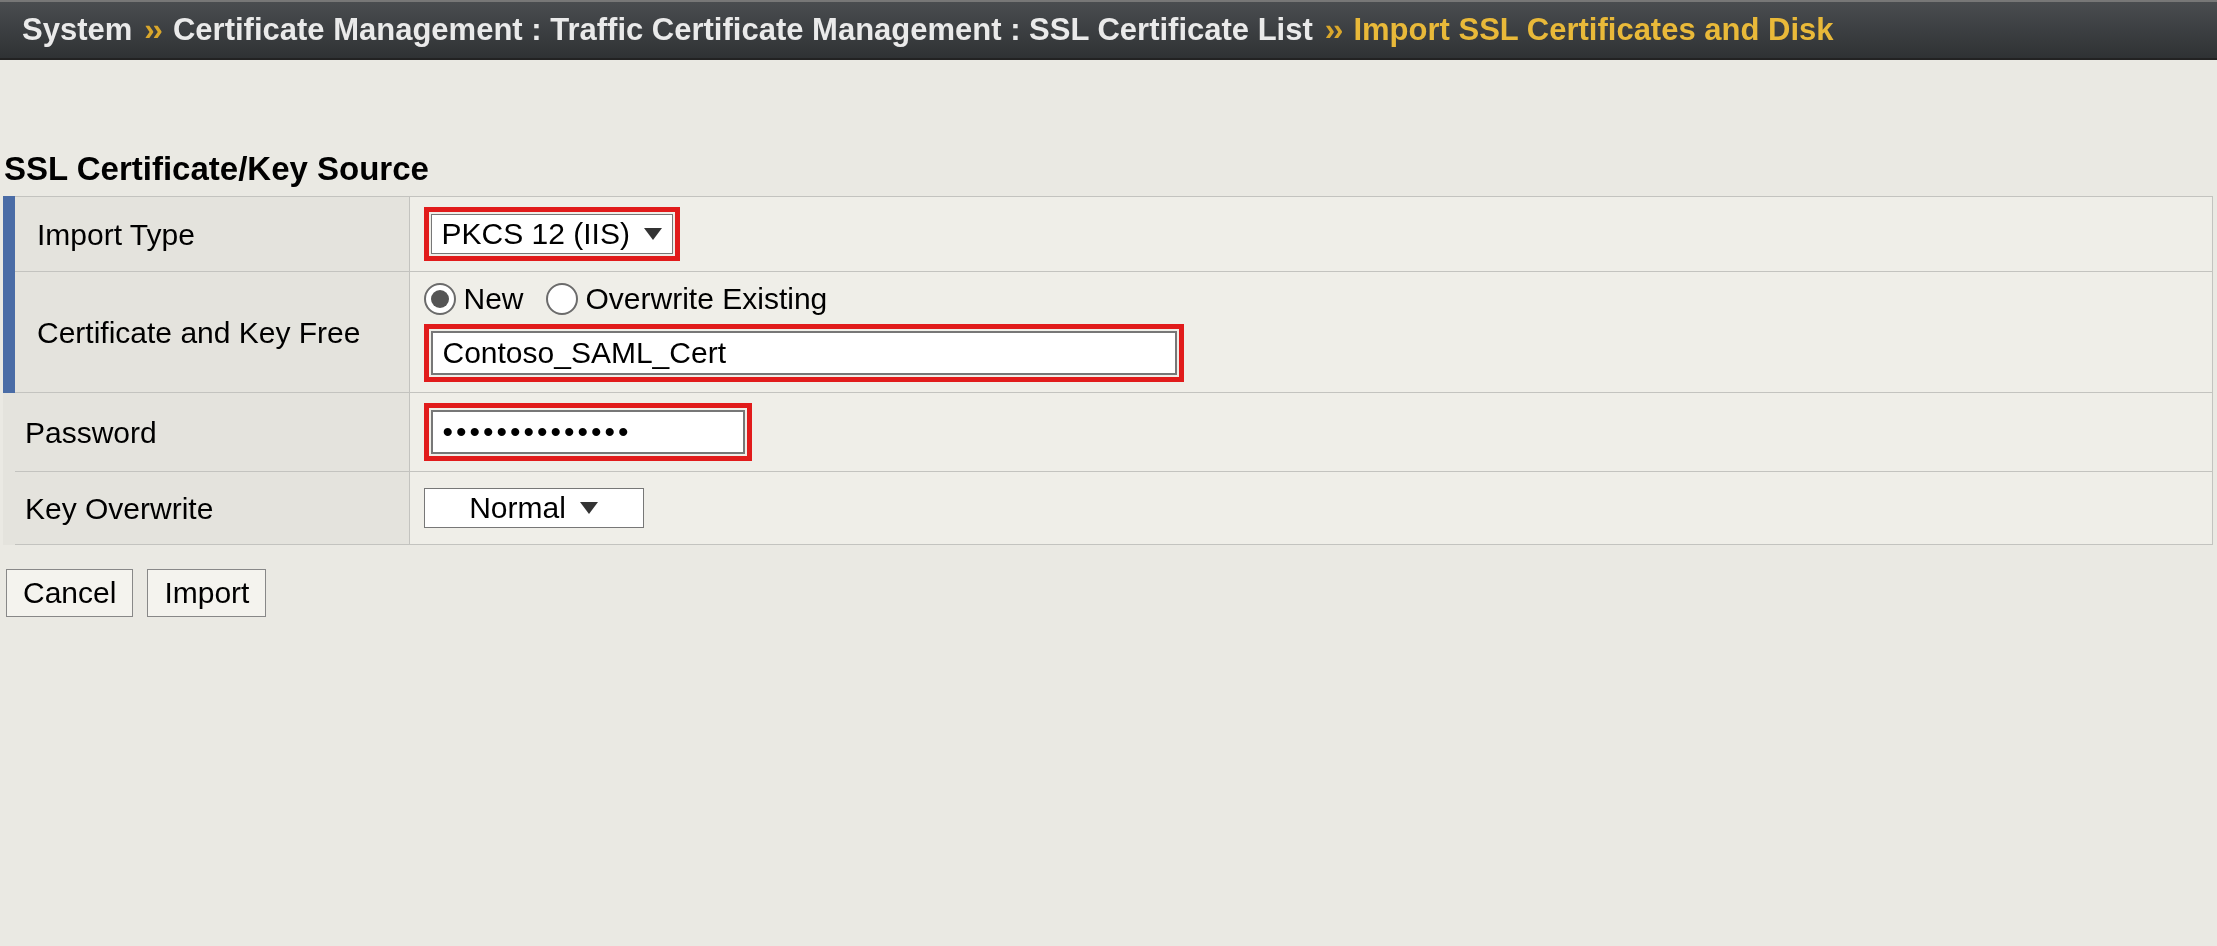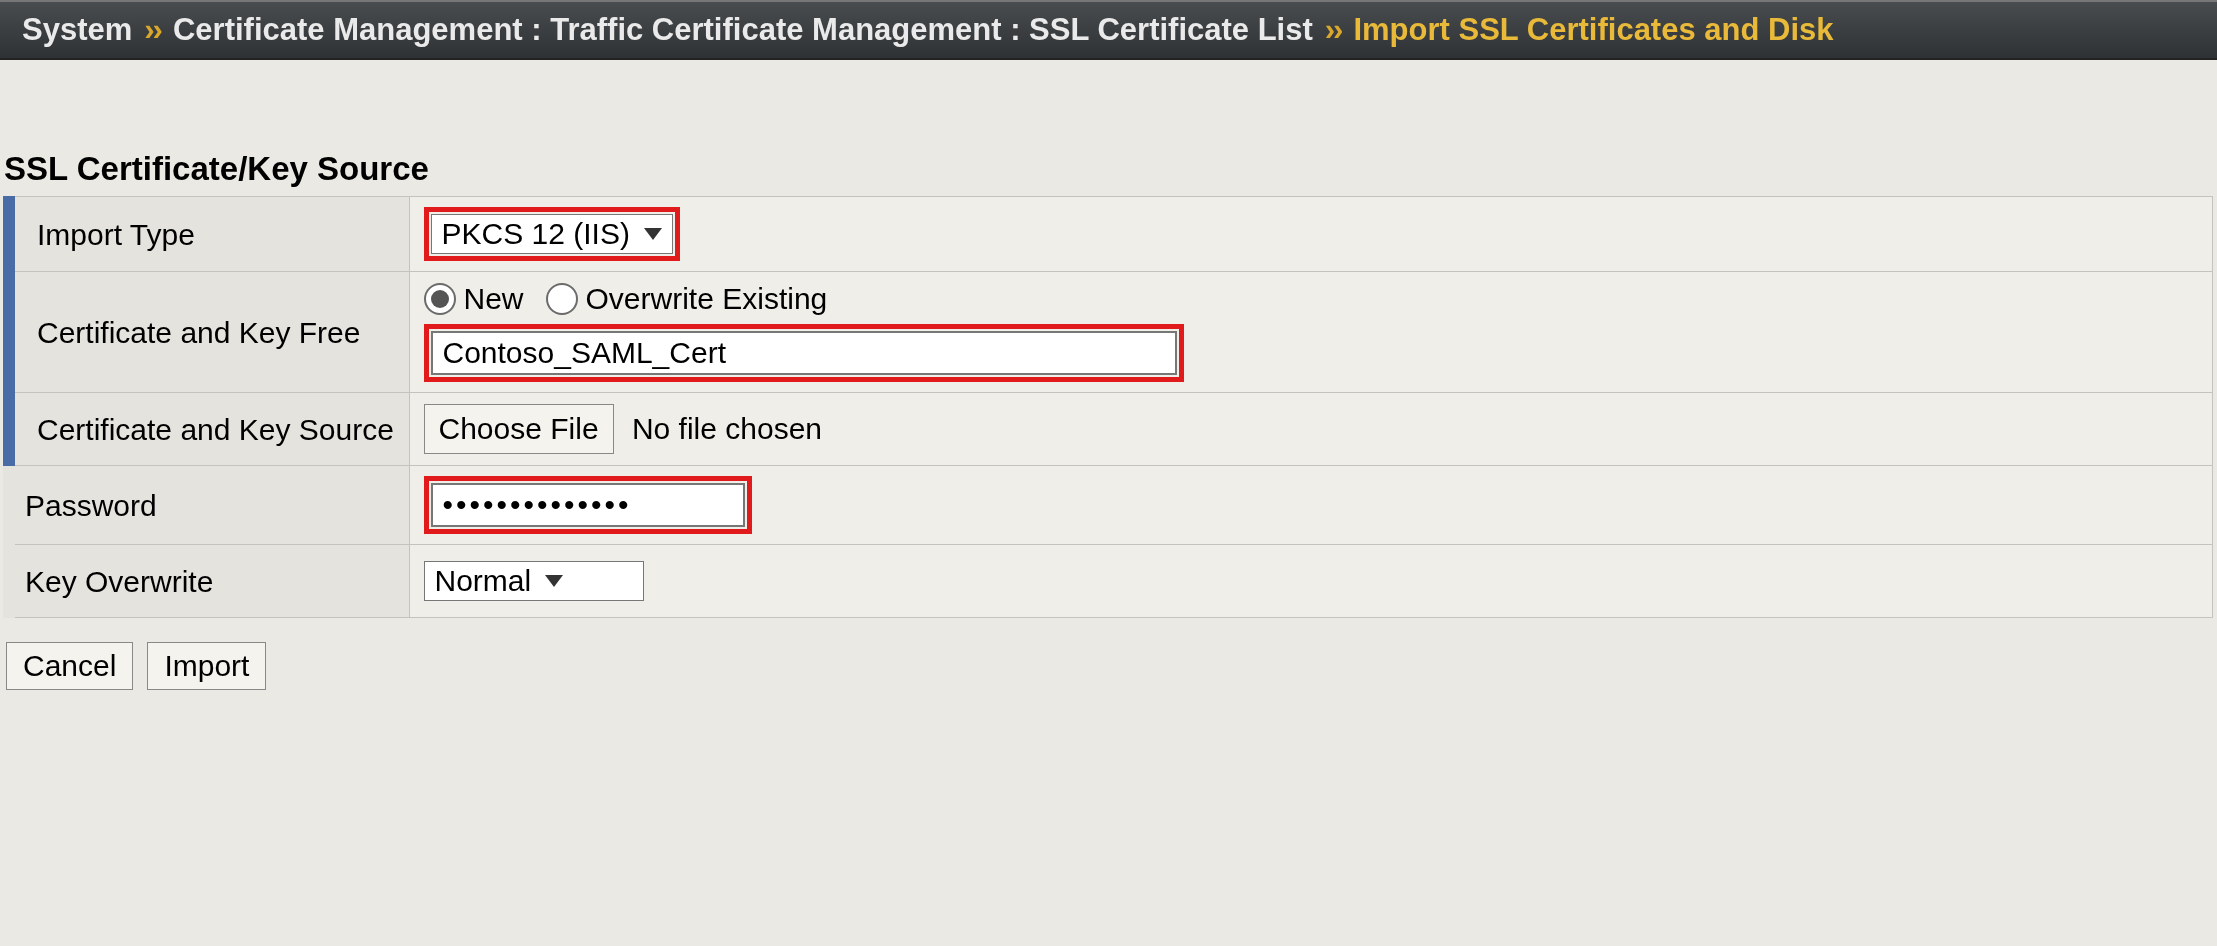--- a/index.html
+++ b/index.html
@@ -182,41 +182,34 @@
           <span style="width:6px"></span>
           <span class="radio-outer"></span>
           <span>Overwrite Existing</span>
         </div>
         <span class="highlight-box">
           <input class="text-input" type="text" value="Contoso_SAML_Cert" style="">
         </span>
       </td>
     </tr>
 
-    <tr>
-      <td class="label-cell">Certificate and Key Source</td>
-      <td class="value-cell">
-        <button class="choose-file-btn">Choose File</button>
-        <span class="no-file">No file chosen</span>
-      </td>
-    </tr>
 
     <tr class="no-leftbar">
       <td class="label-cell">Password</td>
       <td class="value-cell">
         <span class="highlight-box">
           <input class="text-input text-input-pass" type="text" value="••••••••••••••" style="">
         </span>
       </td>
     </tr>
 
     <tr class="no-leftbar">
       <td class="label-cell">Key Overwrite</td>
       <td class="value-cell">
-        <span class="fake-select" style="width:220px; justify-content:flex-start;">
+        <span class="fake-select" style="width:220px; justify-content:center;">
           <span>Normal</span>
           <span class="chevron-down"></span>
         </span>
       </td>
     </tr>
 
   </tbody>
     </table>
 
   <div class="footer-buttons">

